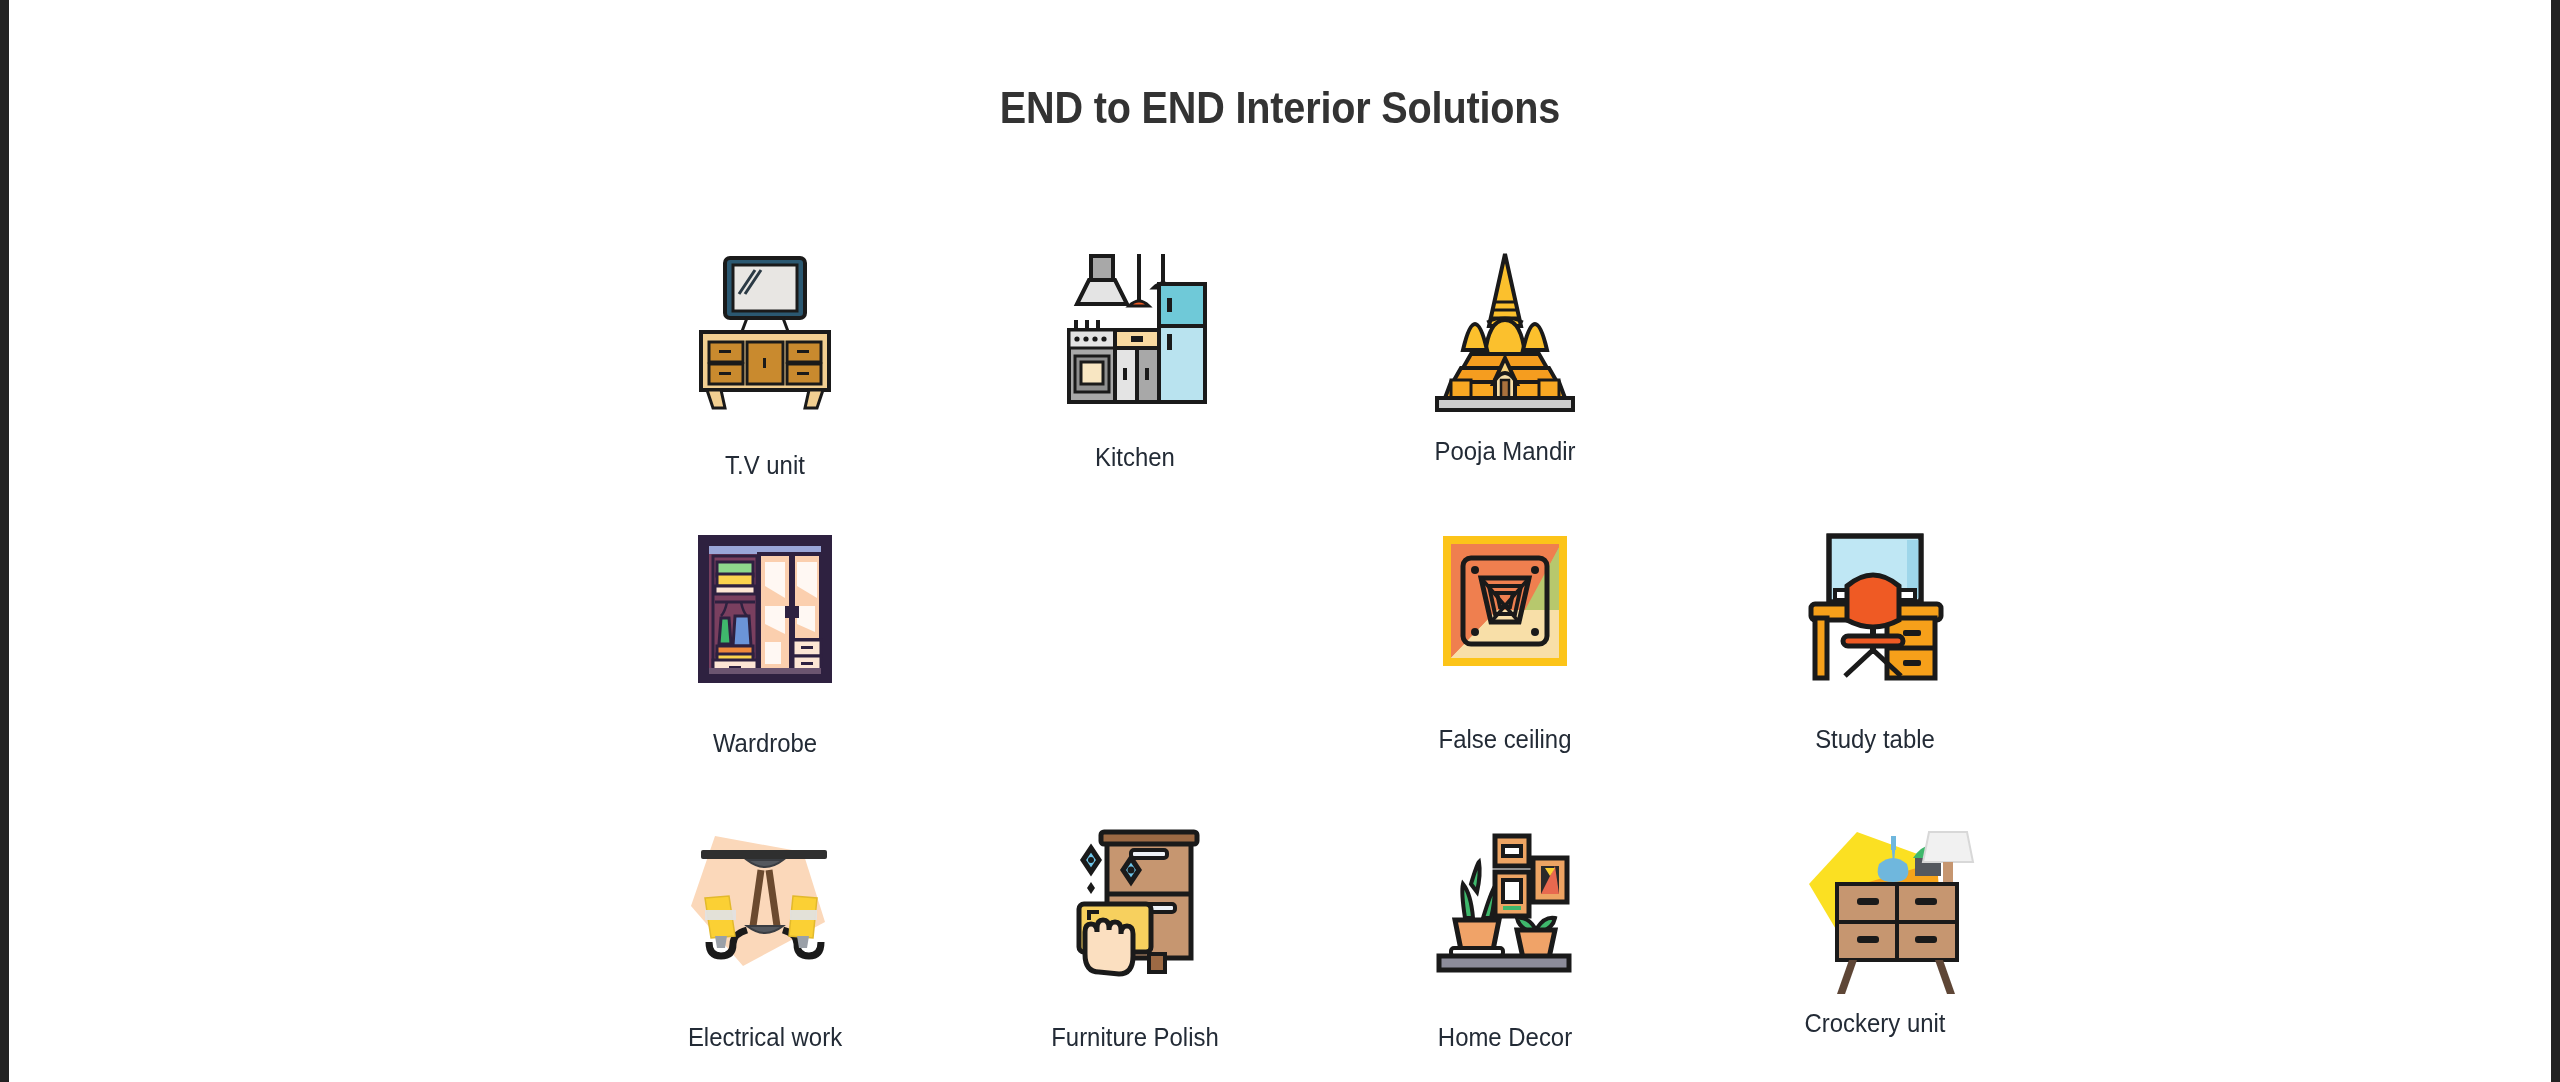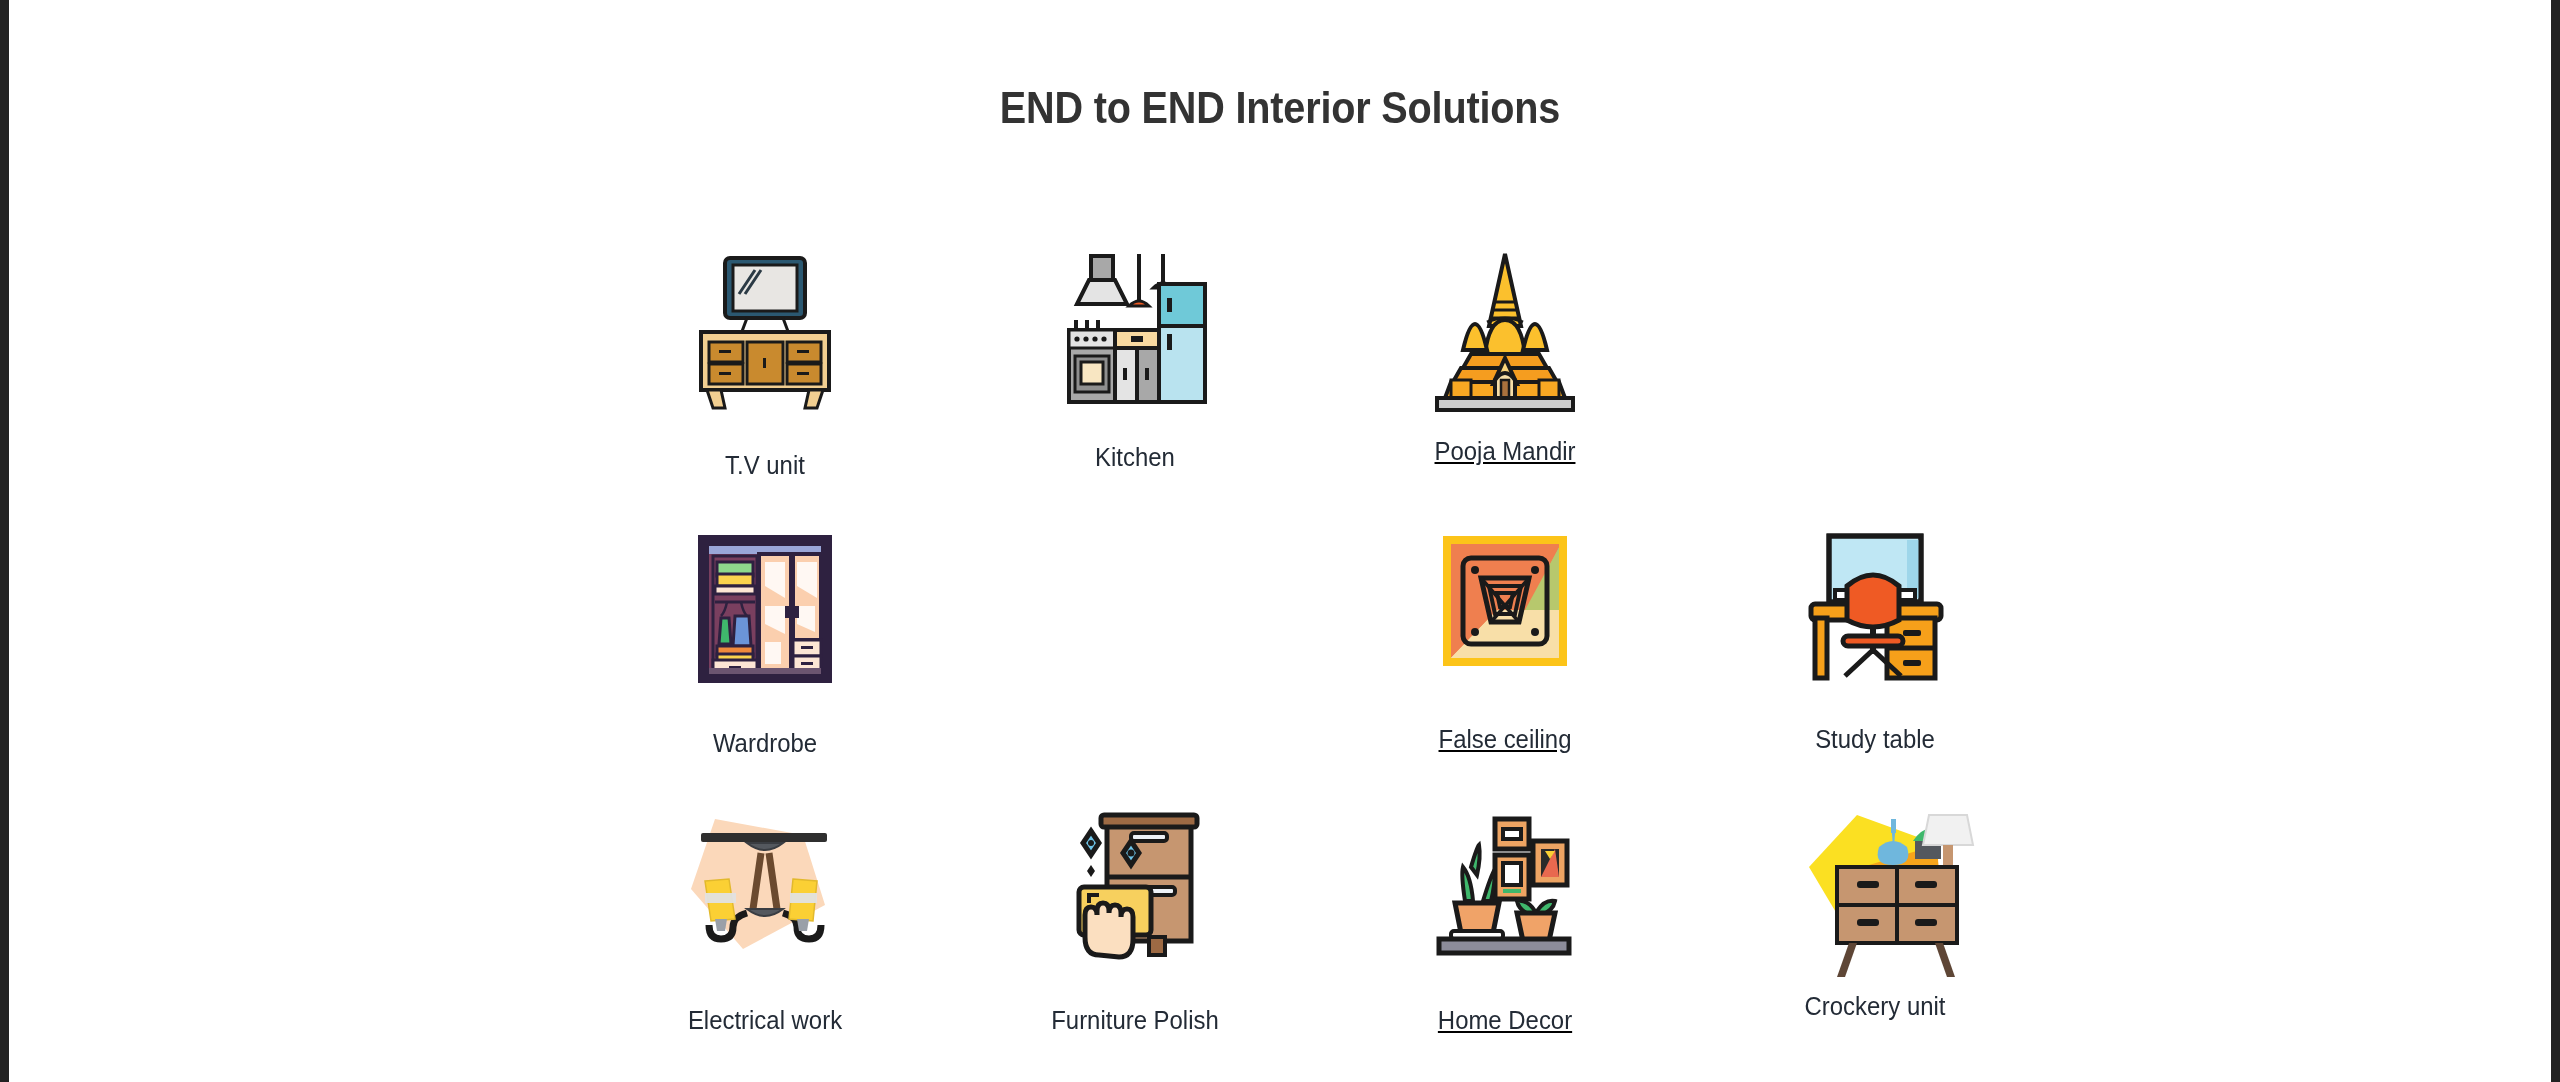--- a/index.html
+++ b/index.html
@@ -64,26 +64,26 @@
     font-family: "Liberation Sans Narrow", "Liberation Sans", sans-serif;
     font-size: 26px;
     color: #232b36;
     white-space: nowrap;
     transform: scaleX(0.92);
   }
 
   
   .c0 { left: 566px; }
   .c1 { left: 936px; }
-  .c2 { left: 1306px; text-decoration: underline; }
+  .c2 { left: 1306px; }
   .c3 { left: 1676px; }
 
   .r0 { top: 250px; }
   .r1 { top: 528px; }
-  .r2 { top: 805px; }
+  .r2 { top: 822px; }
 
   
   .lbl-pad-a .cell-label { margin-top: 30px; }
   .lbl-pad-b .cell-label { margin-top: 22px; }
   .lbl-pad-c .cell-label { margin-top: 26px; }
   .lbl-pad-d .cell-label { margin-top: 16px; }
 </style>
 </head>
 <body>
 

